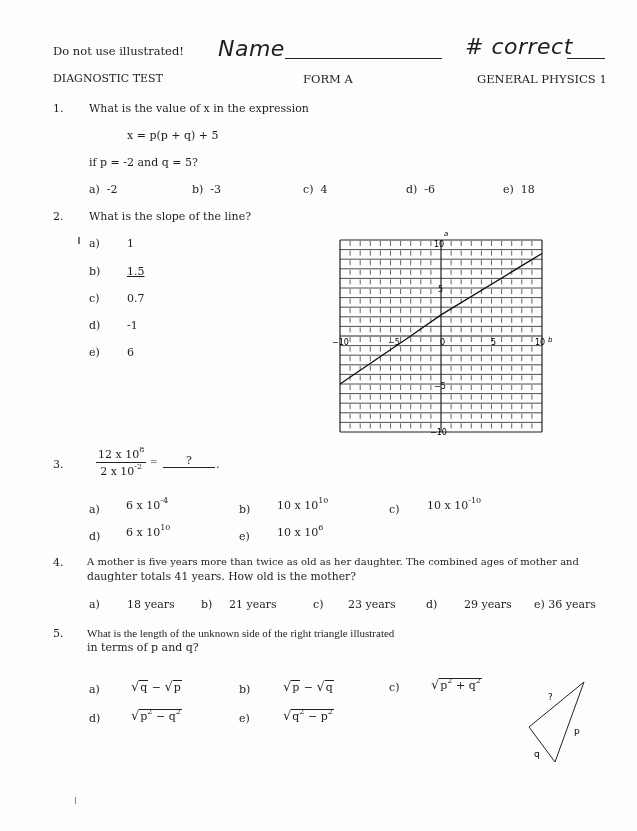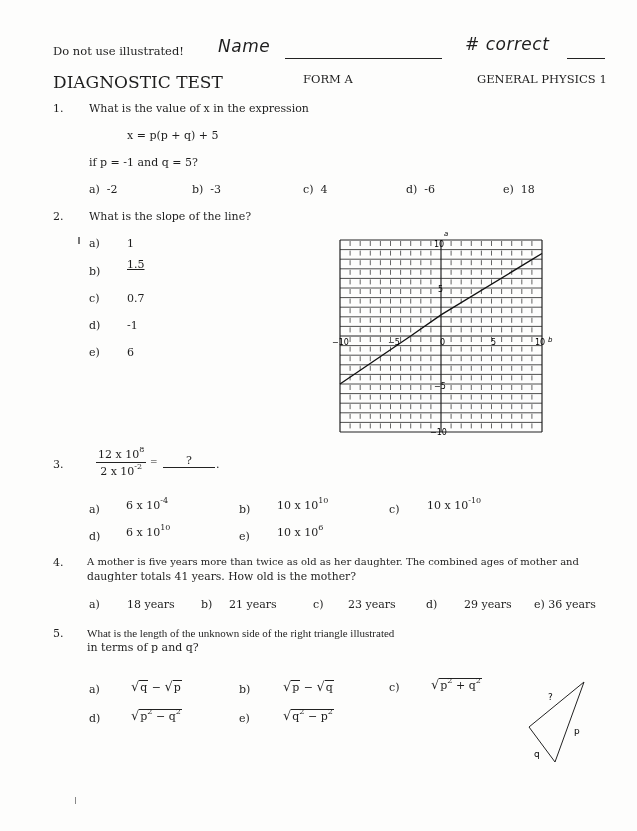--- a/index.html
+++ b/index.html
@@ -1,64 +1,64 @@
 <!DOCTYPE html>
 <html><head>
 <meta charset="utf-8">
 <style>
   html, body { margin:0; padding:0; }
   body {
     width:637px; height:831px; background:#fdfdfc; position:relative; overflow:hidden;
     font-family:"DejaVu Serif", "Liberation Serif", serif; color:#1e1e1e; font-size:11px;
   }
   .abs { position:absolute; white-space:nowrap; }
-  .hand { font-family:"DejaVu Sans", sans-serif; font-style:italic; font-size:17px; font-weight:normal; letter-spacing:0.5px; }
+  .hand { font-family:"DejaVu Sans", sans-serif; font-style:italic; font-size:22px; font-weight:normal; letter-spacing:0.5px; }
   .uline { position:absolute; height:0; border-top:1px solid #222; }
   sup { font-size:8px; vertical-align:6px; line-height:0; }
   .frac { position:absolute; text-align:center; }
   .frac .top { display:block; border-bottom:1px solid #222; padding:0 2px 1px 2px; }
   .frac .bot { display:block; padding-top:2px; }
   .rad { display:inline-block; position:relative; }
   .rad .sym { font-family:"DejaVu Sans", sans-serif; font-size:13px; }
   .rad .under { border-top:1px solid #222; padding:0 1px; }
   svg text { font-family:"DejaVu Sans", sans-serif; }
 </style>
 </head>
 <body>
 
 <div class="abs" style="left:53px;top:44px;font-size:11.5px;">Do not use illustrated!</div>
 <div class="abs hand" style="left:218px;top:36px;">Name</div>
 <div class="uline" style="left:285px;top:58px;width:157px;"></div>
 <div class="abs hand" style="left:465px;top:34px;"># correct</div>
 <div class="uline" style="left:567px;top:58px;width:38px;"></div>
 
-<div class="abs" style="left:53px;top:72px;font-size:17px;">DIAGNOSTIC TEST</div>
+<div class="abs" style="left:53px;top:72px;font-size:11px;">DIAGNOSTIC TEST</div>
 <div class="abs" style="left:303px;top:72px;font-size:11.5px;">FORM A</div>
 <div class="abs" style="left:477px;top:72px;font-size:11.5px;">GENERAL PHYSICS 1</div>
 
 <div>
   <div class="abs" style="left:53px;top:102px;">1.</div>
   <div class="abs" style="left:89px;top:102px;">What is the value of x in the expression</div>
   <div class="abs" style="left:127px;top:129px;">x = p(p + q) + 5</div>
-  <div class="abs" style="left:89px;top:156px;">if p = -1 and q = 5?</div>
+  <div class="abs" style="left:89px;top:156px;">if p = -2 and q = 5?</div>
   <div class="abs" style="left:89px;top:183px;"><span>a)</span>&nbsp;&nbsp;<span>-2</span></div>
   <div class="abs" style="left:192px;top:183px;"><span>b)</span>&nbsp;&nbsp;<span>-3</span></div>
   <div class="abs" style="left:303px;top:183px;"><span>c)</span>&nbsp;&nbsp;<span>4</span></div>
   <div class="abs" style="left:406px;top:183px;"><span>d)</span>&nbsp;&nbsp;<span>-6</span></div>
   <div class="abs" style="left:503px;top:183px;"><span>e)</span>&nbsp;&nbsp;<span>18</span></div>
 </div>
 
 <div>
   <div class="abs" style="left:53px;top:210px;">2.</div>
   <div class="abs" style="left:89px;top:210px;">What is the slope of the line?</div>
   <div class="abs" style="left:78px;top:237px;width:2px;height:7px;background:#777;"></div>
   <div class="abs" style="left:89px;top:237px;"><span>a)</span></div>
   <div class="abs" style="left:127px;top:237px;">1</div>
   <div class="abs" style="left:89px;top:265px;"><span>b)</span></div>
-  <div class="abs" style="left:127px;top:258px;text-decoration:underline;">1.5</div>
+  <div class="abs" style="left:127px;top:265px;text-decoration:underline;">1.5</div>
   <div class="abs" style="left:89px;top:292px;"><span>c)</span></div>
   <div class="abs" style="left:127px;top:292px;">0.7</div>
   <div class="abs" style="left:89px;top:319px;"><span>d)</span></div>
   <div class="abs" style="left:127px;top:319px;">-1</div>
   <div class="abs" style="left:89px;top:346px;"><span>e)</span></div>
   <div class="abs" style="left:127px;top:346px;">6</div>
 
   <svg class="abs" style="left:330px;top:228px;" width="230" height="212" viewBox="0 0 230 212">
     <g id="grid" stroke="#222" stroke-width="0.8">
         <line x1="10" x2="212" y1="204" y2="204" stroke-width="1.2"></line>

